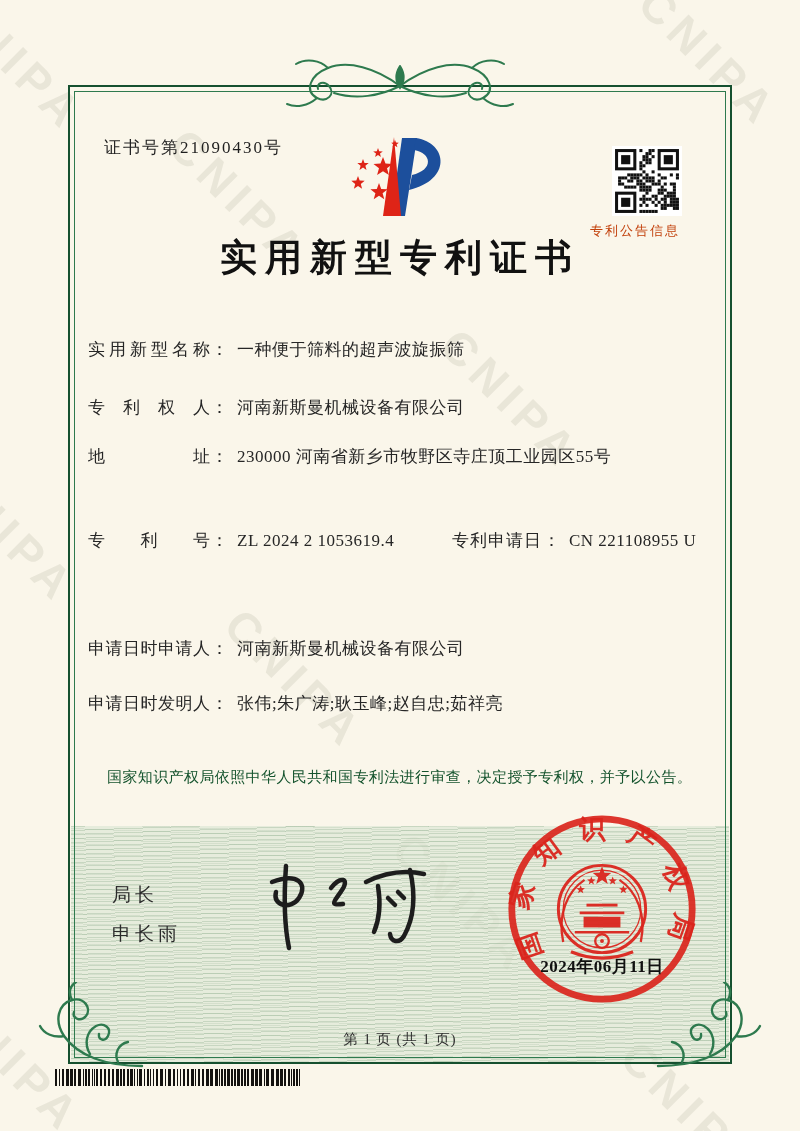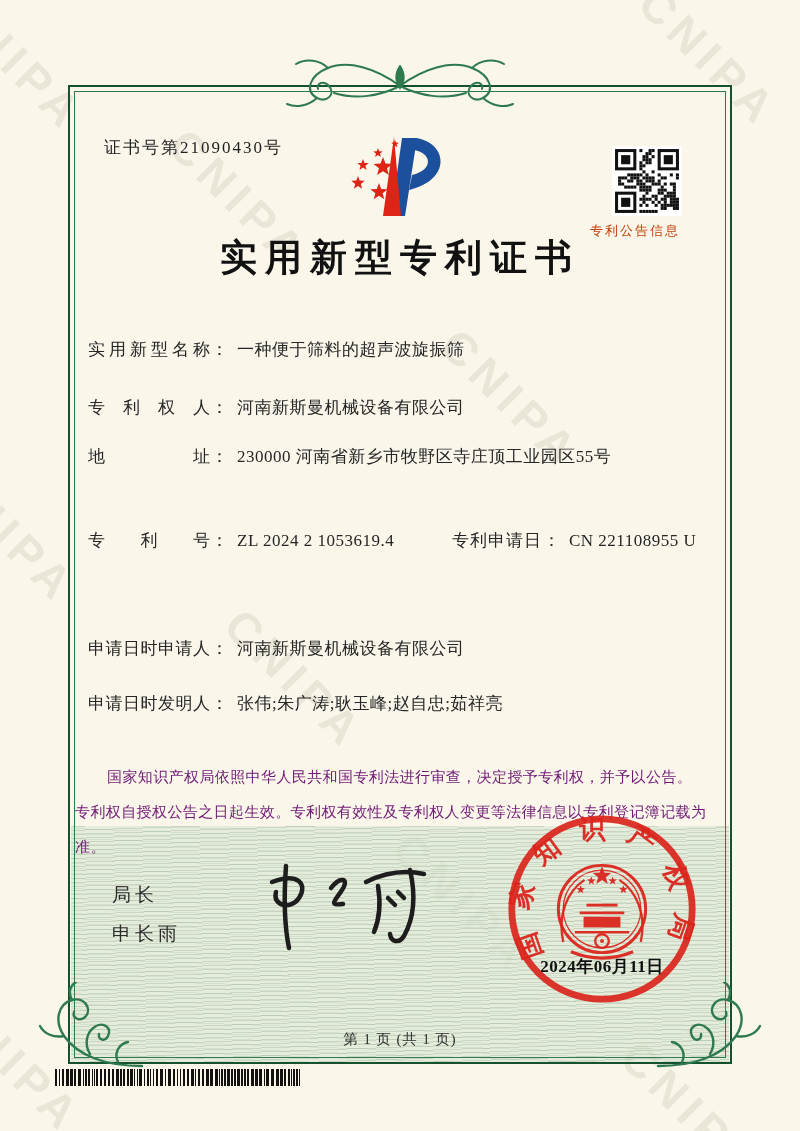--- a/index.html
+++ b/index.html
@@ -39,21 +39,21 @@
   .row{position:absolute;left:88px;width:650px;font-size:17px;white-space:nowrap;}
   .row .lbl{display:inline-block;width:122px;text-align:justify;text-align-last:justify;
     -moz-text-align-last:justify;vertical-align:top;}
   .row .colon{display:inline-block;margin-left:1px;}
   .row .val{margin-left:9px;letter-spacing:0.5px;}
   .row .col2{position:absolute;left:364px;top:0;white-space:nowrap;}
   .row .lbl2{letter-spacing:1px;}
   .row .val2{margin-left:9px;letter-spacing:0.5px;}
   
   .notice{position:absolute;left:75px;top:760px;width:656px;font-size:15px;
-    line-height:35px;letter-spacing:0.4px;color:#701a75;}
+    line-height:35px;letter-spacing:0.4px;color:#14532d;}
   .notice .l1{text-indent:32px;}
   
   .issuer-title{position:absolute;left:112px;top:882px;font-size:19px;letter-spacing:4px;
     font-family:"Liberation Sans","DejaVu Sans",sans-serif;color:#2b2b2b;}
   .issuer-name{position:absolute;left:112px;top:921px;font-size:19px;letter-spacing:4px;
     font-family:"Liberation Sans","DejaVu Sans",sans-serif;color:#2b2b2b;}
   .signature{position:absolute;left:228px;top:852px;width:210px;height:110px;}
   .seal{position:absolute;left:505px;top:812px;width:194px;height:194px;}
   .seal-date{position:absolute;left:505px;top:955px;width:194px;text-align:center;
     font-size:17px;font-weight:bold;color:#111;letter-spacing:0.5px;}
@@ -295,21 +295,20 @@
   </div>
   <div class="row" style="top:637px;">
     <span class="lbl">申请日时申请人</span><span class="colon">：</span><span class="val">河南新斯曼机械设备有限公司</span>
   </div>
   <div class="row" style="top:692px;">
     <span class="lbl">申请日时发明人</span><span class="colon">：</span><span class="val">张伟;朱广涛;耿玉峰;赵自忠;茹祥亮</span>
   </div>
 
   <div class="notice">
     <div class="l1">国家知识产权局依照中华人民共和国专利法进行审查，决定授予专利权，并予以公告。</div>
-    <div class="l2">专利权自授权公告之日起生效。专利权有效性及专利权人变更等法律信息以专利登记簿记载为准。</div>
   </div>
 
   <div class="issuer-title">局长</div>
   <div class="issuer-name">申长雨</div>
 
   <svg class="signature" viewBox="0 0 210 110">
     <g fill="none" stroke="#1d1d1d" stroke-width="4.5" stroke-linecap="round">
       <path d="M58,14 C56,42 56,72 61,96"></path>
       <path d="M44,30 C70,20 80,32 71,46 C63,58 44,54 48,40"></path>
       <path d="M103,36 C112,24 122,26 114,38 C107,49 100,54 115,52"></path>

